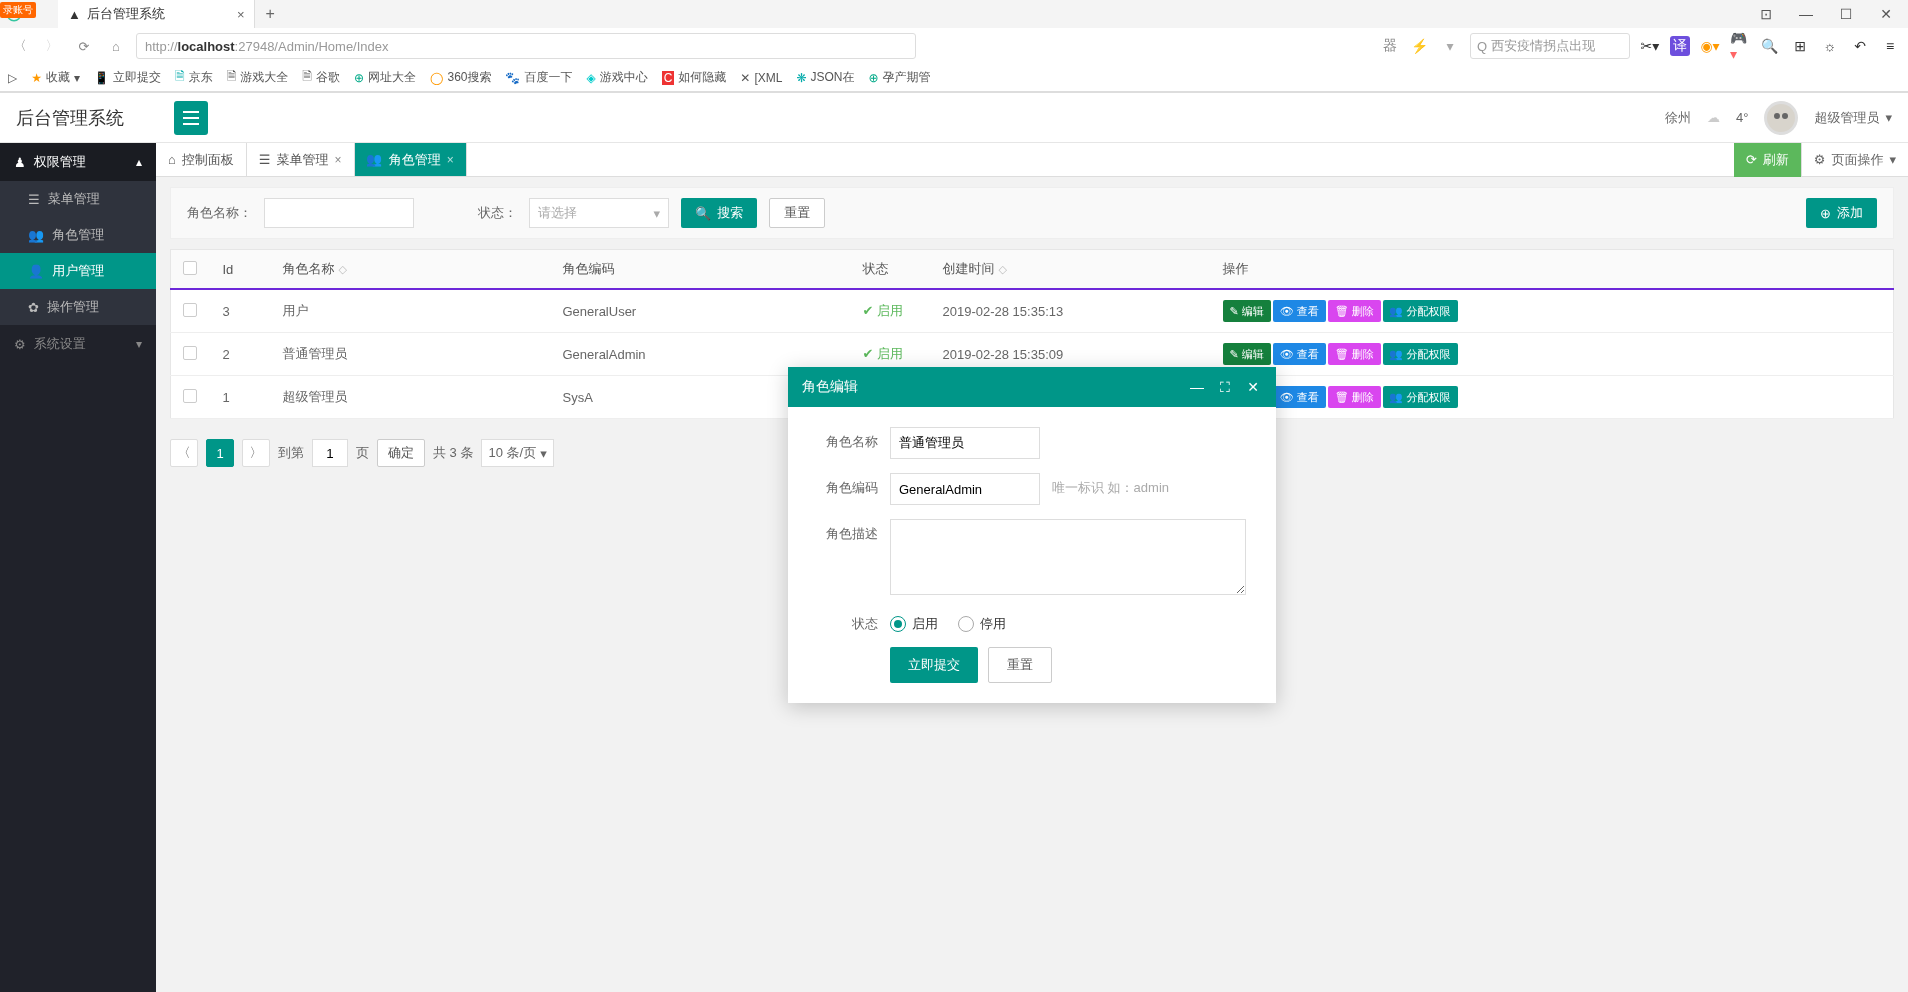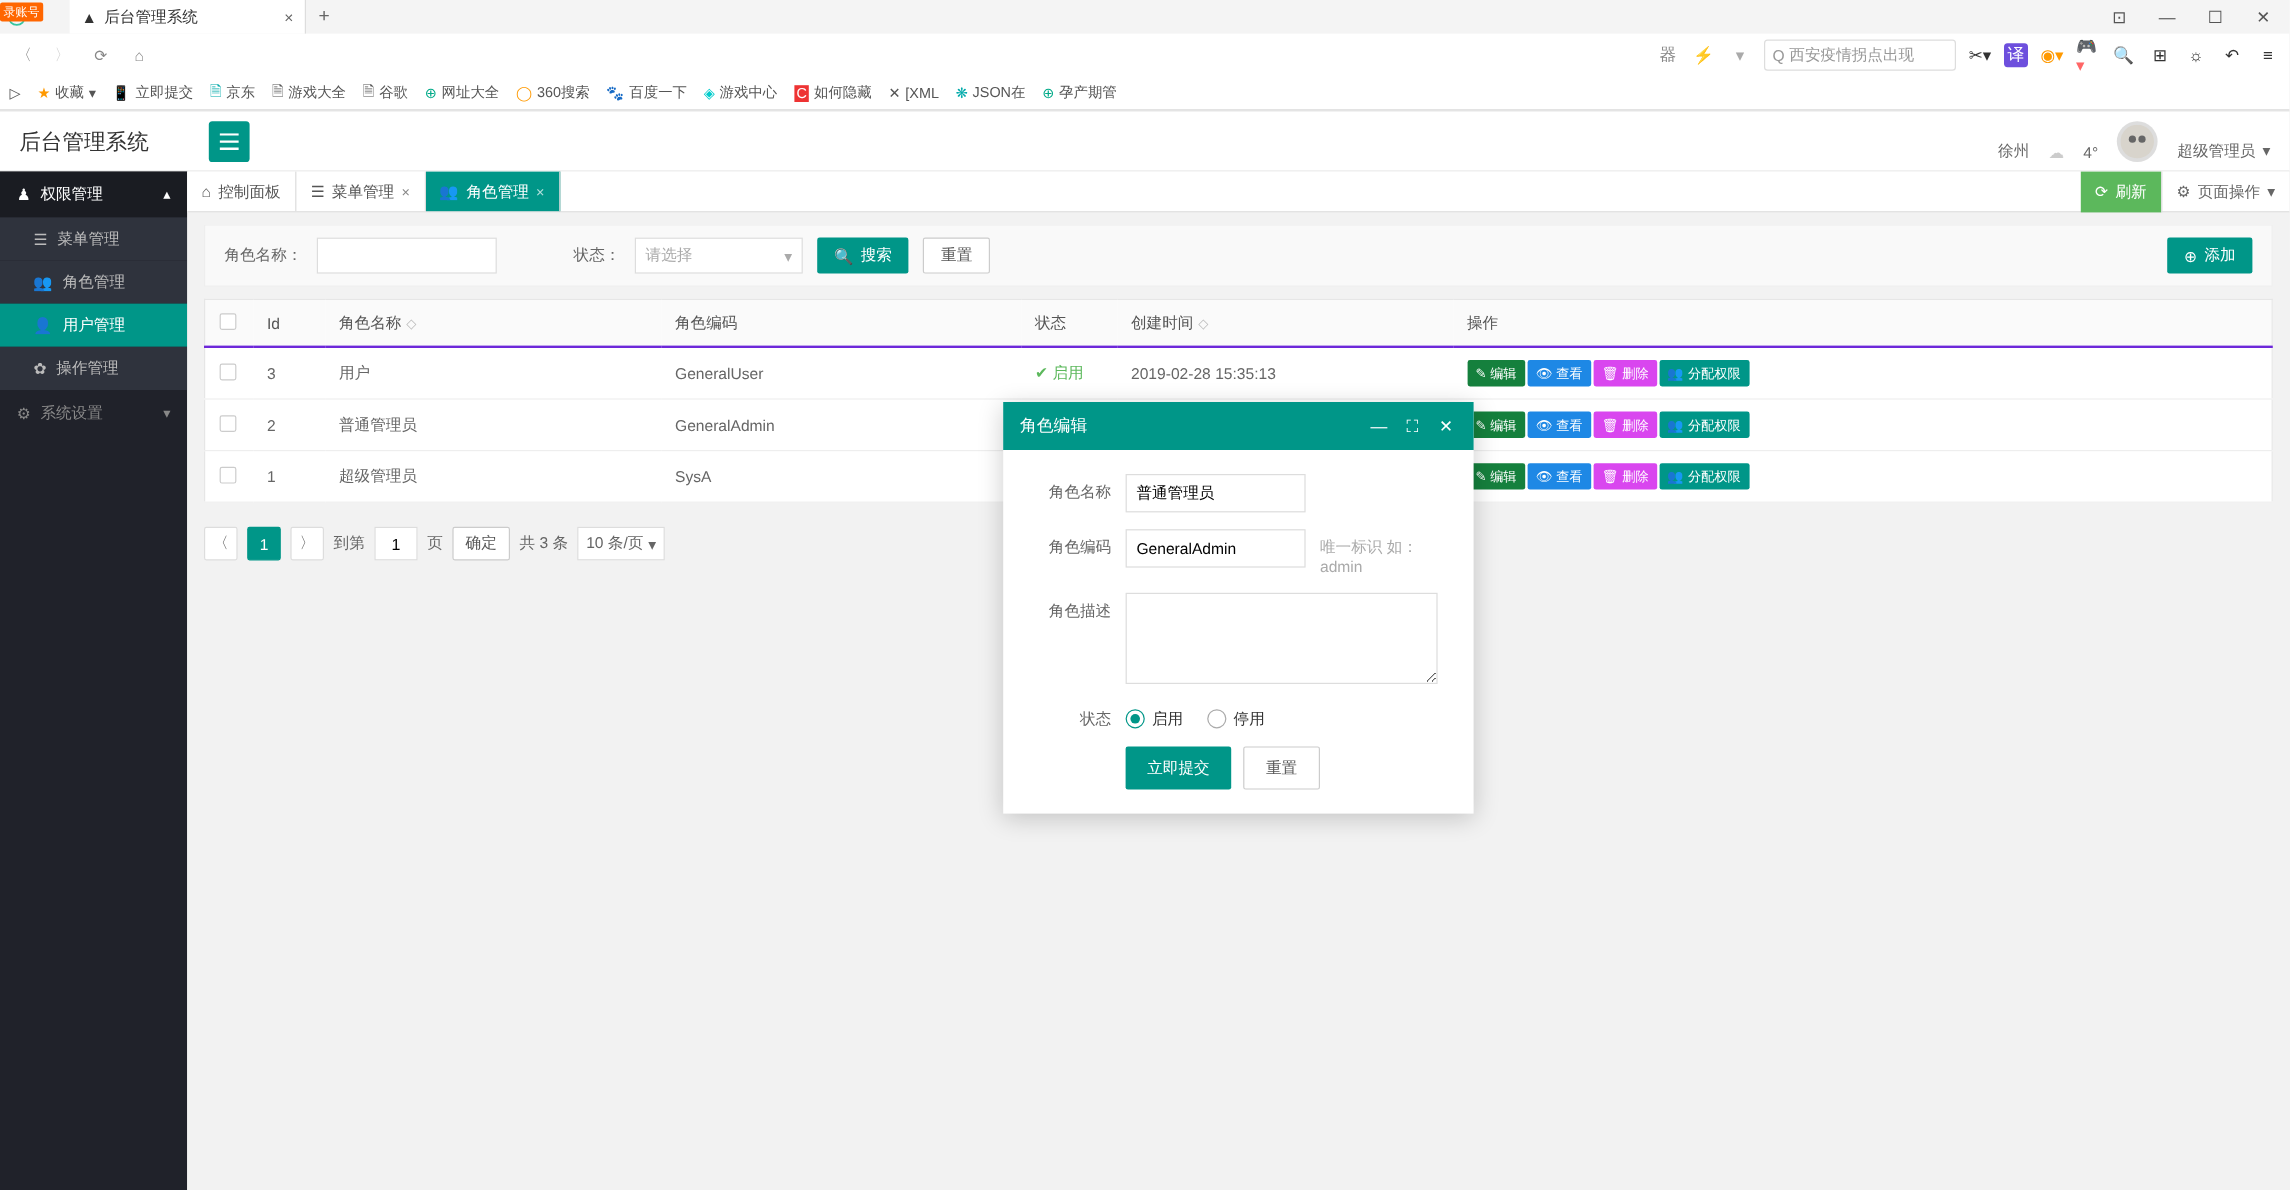--- a/index.html
+++ b/index.html
@@ -23,21 +23,21 @@
 .search-box { width:160px; height:26px; border:1px solid #ddd; border-radius:3px; padding:0 6px; display:flex; align-items:center; color:#999; gap:4px; }
 .ext-icon { width:20px; height:20px; display:flex; align-items:center; justify-content:center; font-size:14px; border-radius:3px; }
 
 .bookmarks-row { display:flex; align-items:center; height:28px; padding:0 8px; gap:14px; border-bottom:1px solid #ddd; font-size:12px; color:#555; }
 .bm-item { display:flex; align-items:center; gap:4px; cursor:pointer; }
 
 
 .app-header { height:50px; background:#fff; display:flex; align-items:center; padding:0 16px; border-bottom:1px solid #e6e6e6; }
 .app-logo { font-size:18px; font-weight:500; color:#333; }
 .menu-toggle { margin-left:50px; width:34px; height:34px; background:#009688; border-radius:3px; display:flex; align-items:center; justify-content:center; color:#fff; cursor:pointer; }
-.header-right { margin-left:auto; display:flex; align-items:flex-end; gap:16px; color:#666; font-size:13px; }
+.header-right { margin-left:auto; display:flex; align-items:center; gap:16px; color:#666; font-size:13px; }
 .avatar { width:34px; height:34px; border-radius:50%; background:#ddd; display:flex; align-items:center; justify-content:center; }
 .user-dd { display:flex; align-items:center; gap:6px; cursor:pointer; }
 
 
 .layout { display:flex; height:calc(100vh - 50px - 28px - 36px - 28px); }
 
 .sidebar { width:156px; background:#20222a; color:#aaa; flex-shrink:0; }
 .side-group { padding:10px 14px; display:flex; align-items:center; gap:8px; cursor:pointer; font-size:13px; color:#fff; position:relative; }
 .side-group.dark { background:#1a1c22; }
 .side-group .arrow { margin-left:auto; font-size:12px; }
@@ -76,21 +76,21 @@
 .checkbox { width:14px; height:14px; border:1px solid #ccc; display:inline-block; border-radius:2px; cursor:pointer; background:#fff; }
 .sort-icon { color:#bbb; font-size:11px; margin-left:4px; }
 
 .pager { margin-top:10px; padding:10px 0; display:flex; align-items:center; gap:8px; color:#666; font-size:13px; }
 .pg-btn { width:28px; height:28px; border:1px solid #ddd; display:flex; align-items:center; justify-content:center; cursor:pointer; background:#fff; border-radius:2px; }
 .pg-btn.active { background:#009688; color:#fff; border-color:#009688; }
 .pg-input { width:36px; height:28px; border:1px solid #ddd; text-align:center; }
 .pg-select { height:28px; border:1px solid #ddd; padding:0 6px; background:#fff; cursor:pointer; display:flex; align-items:center; gap:4px; }
 
 
-.modal { position:absolute; top:192px; left:50%; transform:translateX(-50%); width:392px; background:#fff; box-shadow:0 4px 20px rgba(0,0,0,0.2); }
+.modal { position:absolute; top:224px; left:50%; transform:translateX(-50%); width:488px; background:#fff; box-shadow:0 4px 20px rgba(0,0,0,0.2); }
 .modal-head { height:40px; background:#009688; color:#fff; display:flex; align-items:center; padding:0 14px; font-size:14px; }
 .modal-head-ctrl { margin-left:auto; display:flex; gap:10px; }
 .modal-head-ctrl span { cursor:pointer; width:18px; text-align:center; }
 .modal-body { padding:20px 30px; }
 .form-row { display:flex; align-items:flex-start; margin-bottom:14px; gap:12px; }
 .form-label { width:60px; text-align:right; color:#666; padding-top:6px; flex-shrink:0; }
 .form-input { width:150px; height:32px; border:1px solid #ddd; padding:0 8px; font-size:13px; }
 .form-hint { color:#aaa; font-size:13px; padding-top:6px; }
 .form-textarea { width:360px; height:76px; border:1px solid #ddd; padding:6px 8px; resize:both; font-family:inherit; }
 .radio-group { display:flex; gap:20px; align-items:center; padding-top:6px; }
@@ -132,20 +132,25 @@
       <span>☐</span>
       <span>✕</span>
     </div>
   </div>
 
   <div class="addr-row">
     <div class="nav-btn">〈</div>
     <div class="nav-btn" style="opacity:.4">〉</div>
     <div class="nav-btn">⟳</div>
     <div class="nav-btn">⌂</div>
+    <div class="url-bar">
+      <span>http://</span>
+        <span class="host">localhost</span>
+        <span>:27948/Admin/Home/Index</span>
+    </div>
     <div class="addr-right">
       <span class="ext-icon" style="color:#888">器</span>
       <span class="ext-icon" style="color:#5c5">⚡</span>
       <span class="ext-icon" style="color:#aaa">▾</span>
       <div class="search-box">
         <span>Q</span>
         <span>西安疫情拐点出现</span>
       </div>
       <span class="ext-icon">✂▾</span>
       <span class="ext-icon" style="background:#6d4fdd;color:#fff">译</span>

